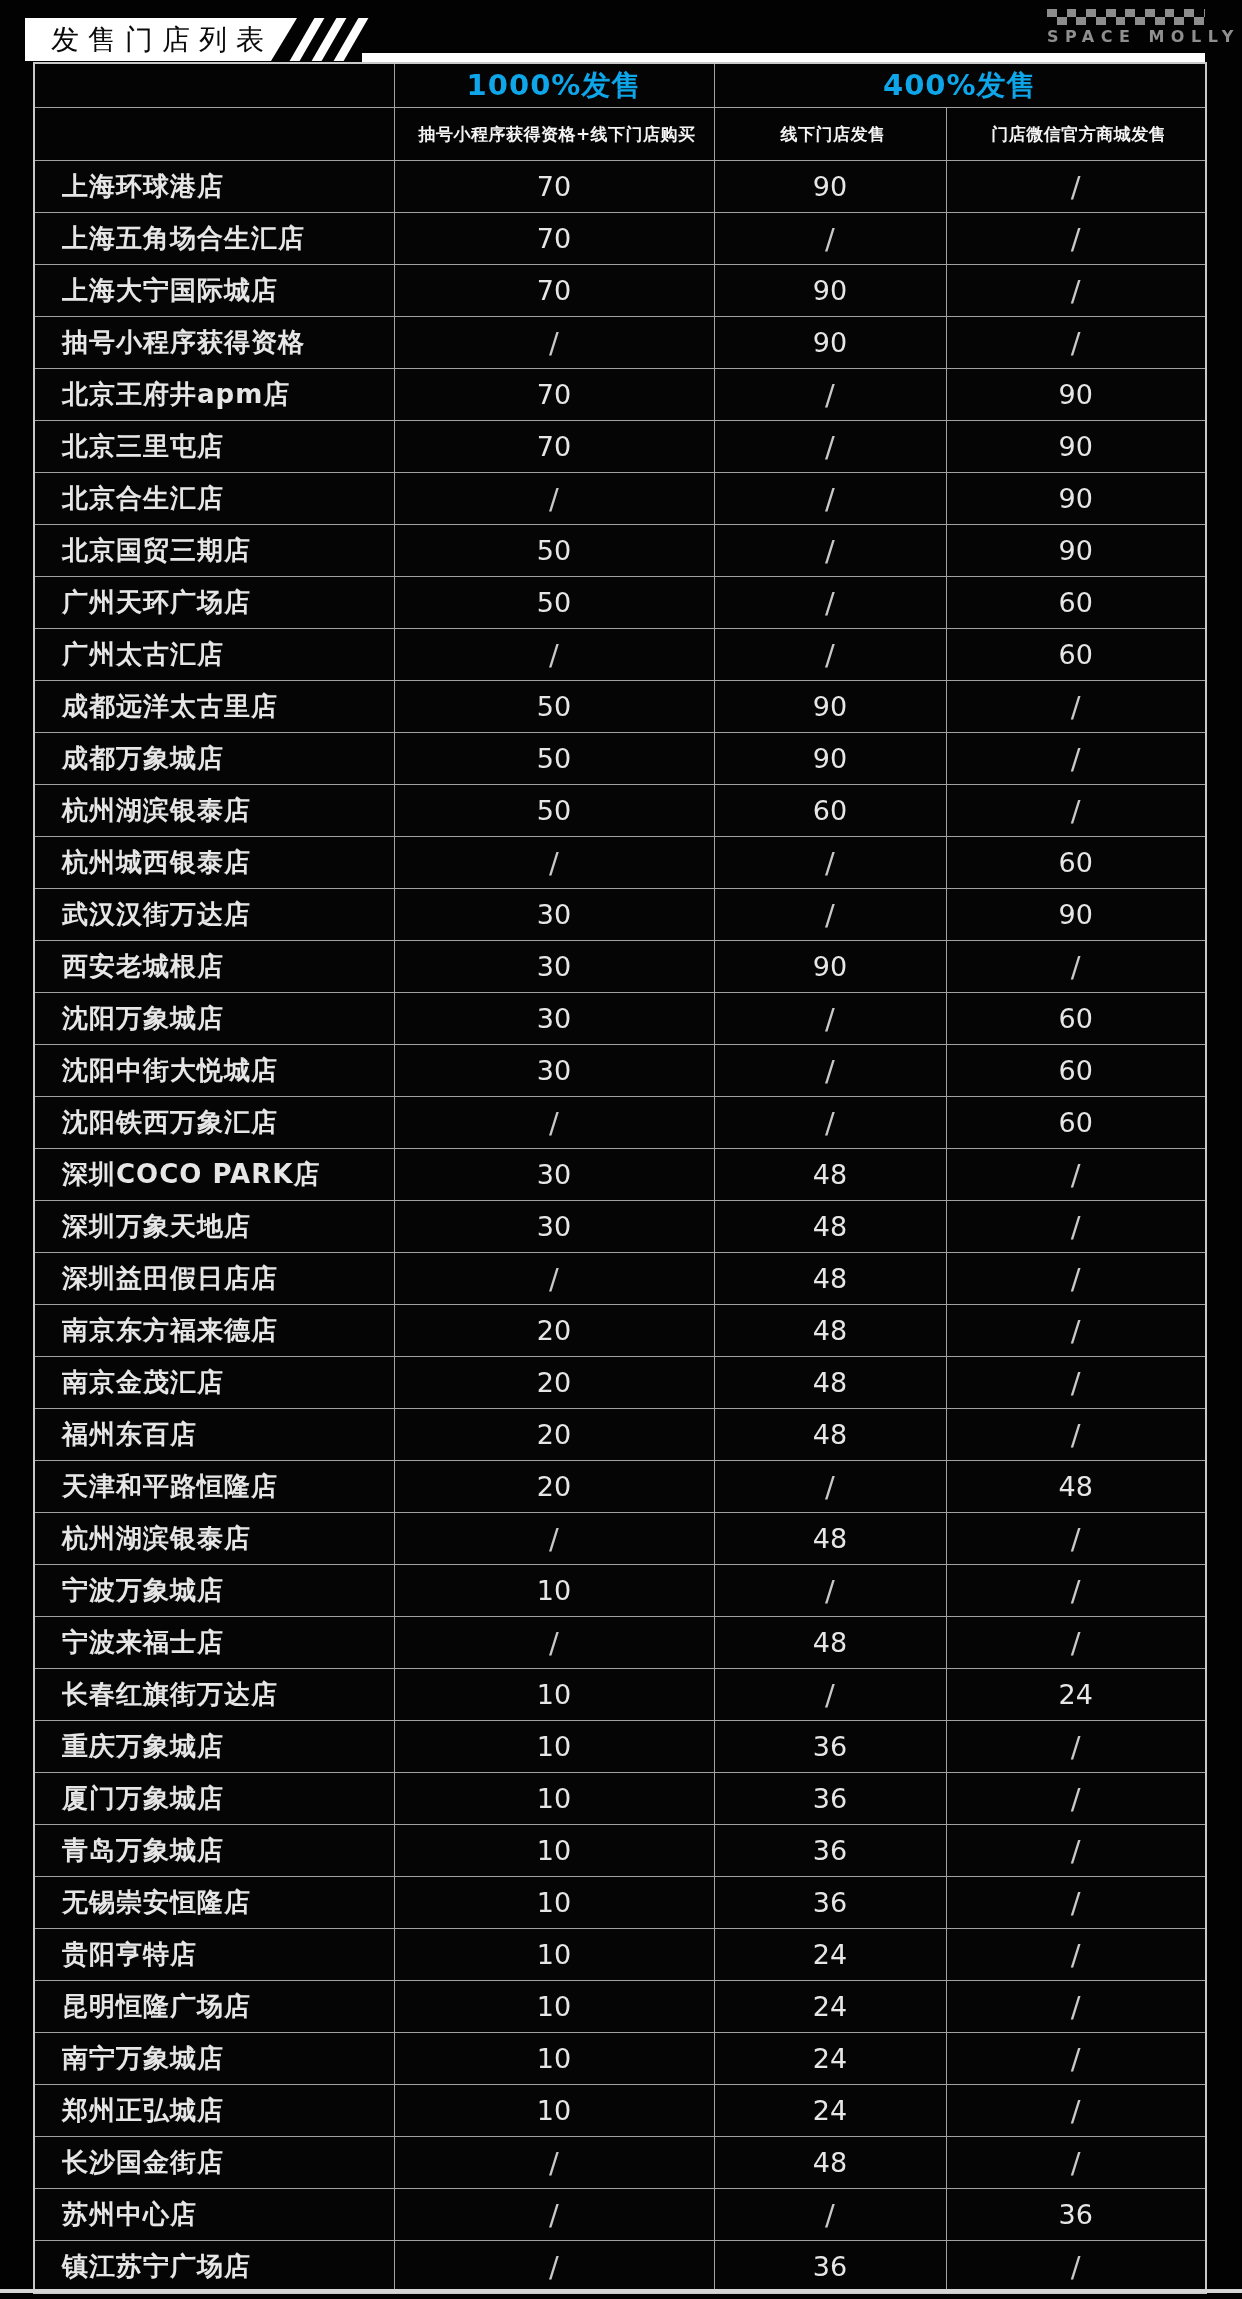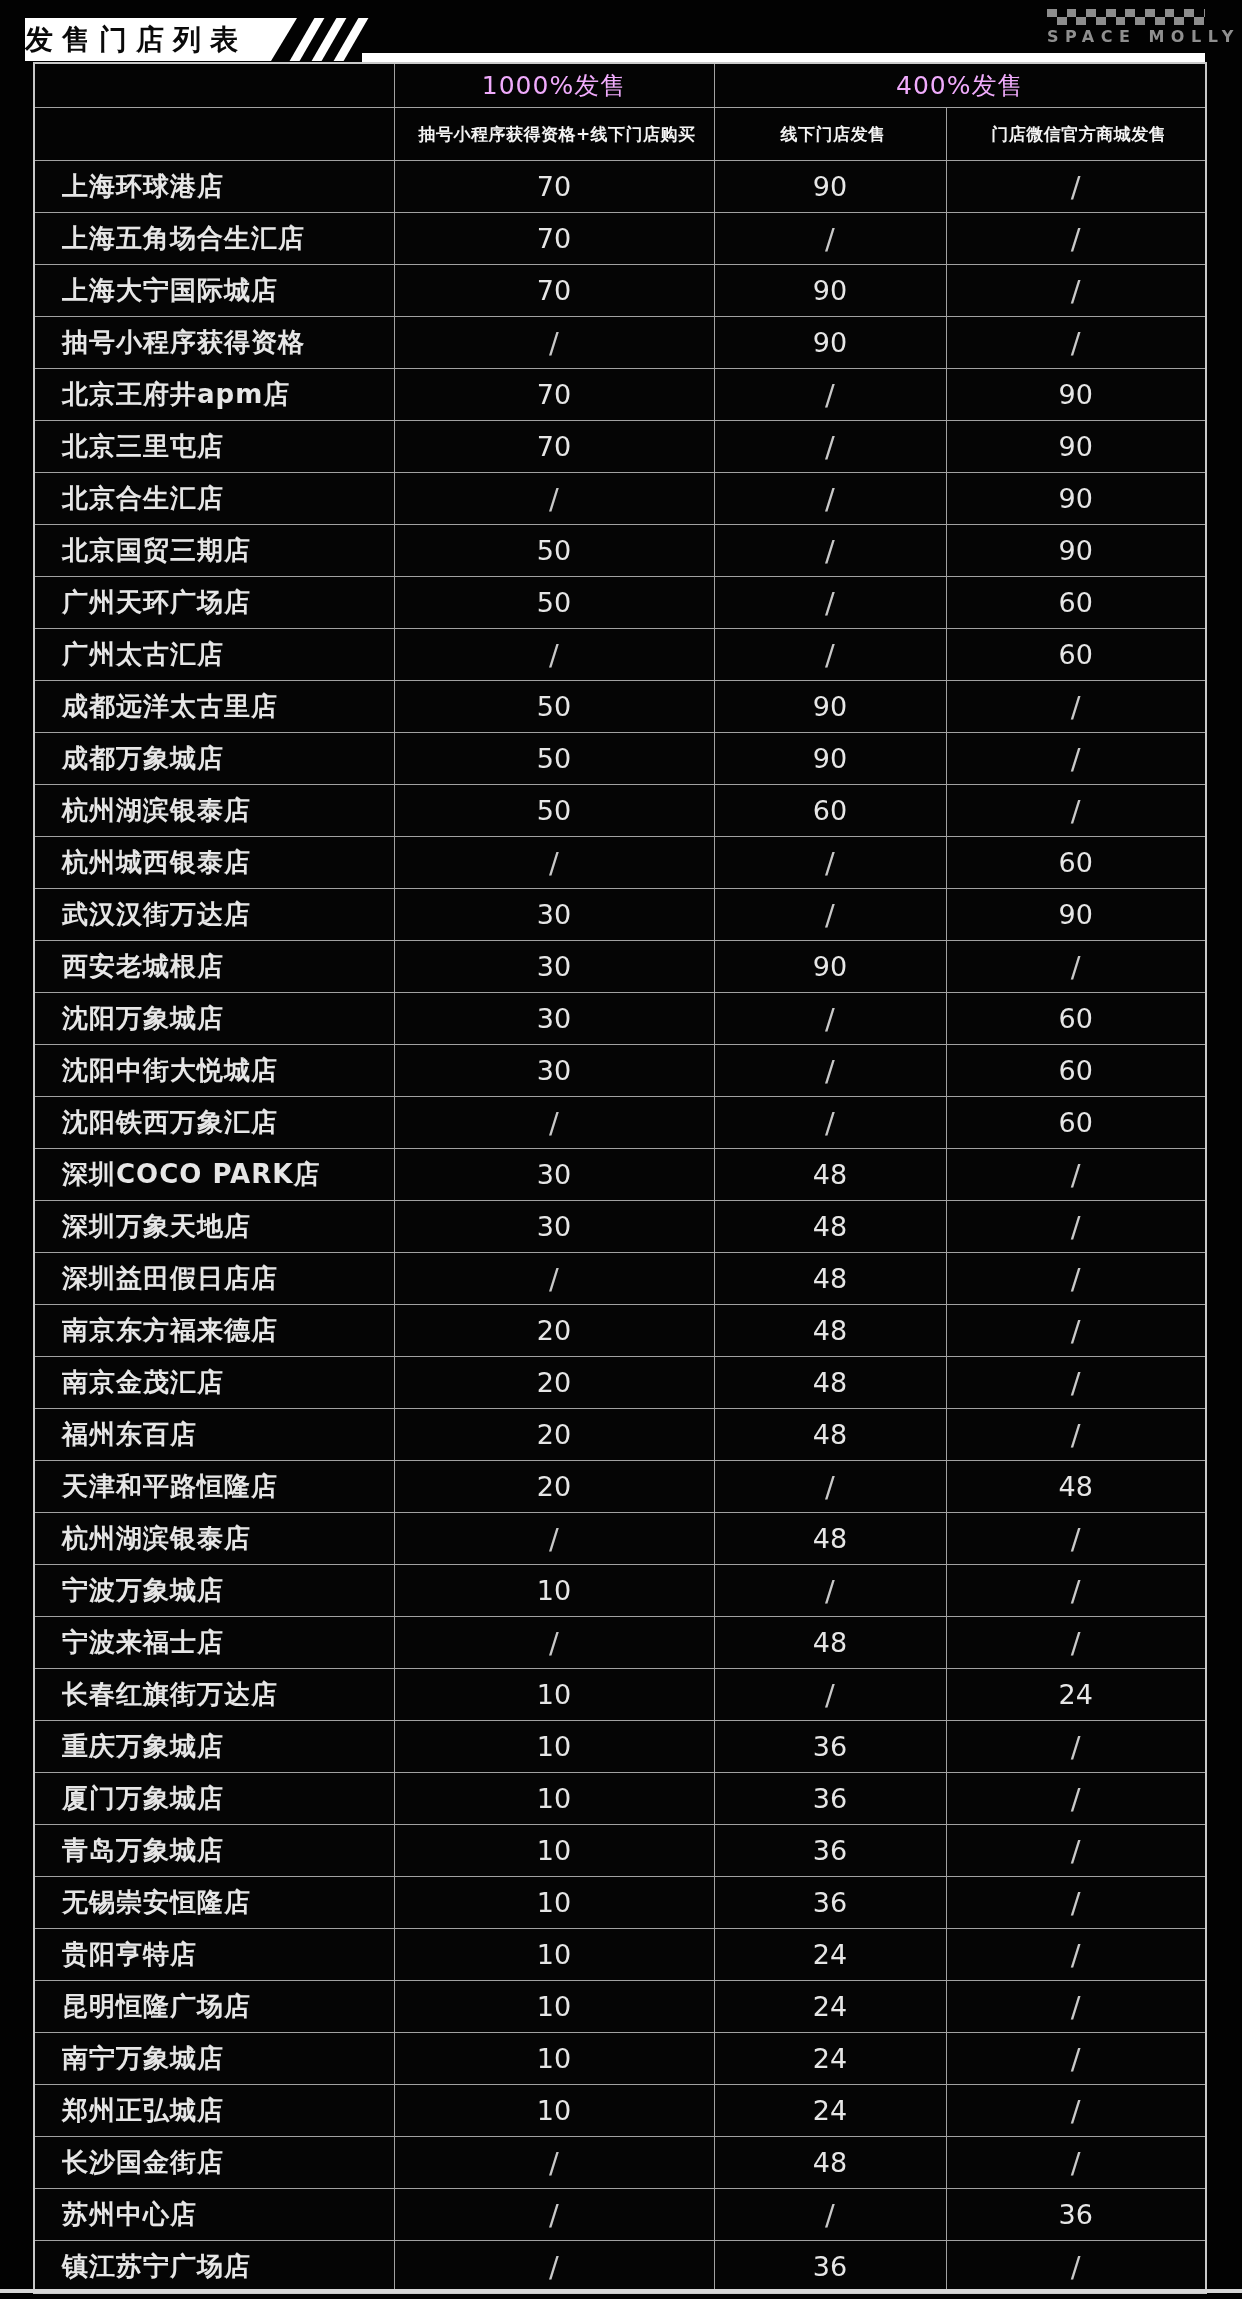--- a/index.html
+++ b/index.html
@@ -3,22 +3,22 @@
 <meta charset="utf-8">
 <style>
   html,body{margin:0;padding:0;background:#000;}
   .page{position:relative;width:1242px;height:2299px;background:#020202;overflow:hidden;
         font-family:"DejaVu Sans","Liberation Sans",sans-serif;}
 
   
   .banner{position:absolute;left:25px;top:18px;width:272px;height:43px;background:#fff;
           clip-path:polygon(0 0,100% 0,calc(100% - 26px) 100%,0 100%);
           display:flex;align-items:center;}
-  .banner-title{color:#0a0a0a;font-size:28px;font-weight:bold;letter-spacing:9px;
-                white-space:nowrap;}
+  .banner-title{color:#0a0a0a;font-size:28px;font-weight:normal;letter-spacing:9px;
+                padding-left:26px;white-space:nowrap;}
   .stripe{position:absolute;top:18px;width:10px;height:43px;background:#fff;
           transform:skewX(-30deg);}
   .stripe.s1{left:302px}.stripe.s2{left:324px}.stripe.s3{left:346px}
   .banner-underline{position:absolute;left:362px;top:53px;width:843px;height:9px;background:#fff;}
 
   
   .logo{position:absolute;right:37px;top:9px;width:158px;text-align:center;}
   .checker{width:158px;height:16px;
     background-image:
       repeating-linear-gradient(90deg,#8d8d8d 0 9.8px,transparent 9.8px 19.6px),
@@ -31,21 +31,21 @@
 
   
   table.store{position:absolute;left:33px;top:62px;width:1172px;border-collapse:collapse;
               table-layout:fixed;}
   table.store td{border:1px solid #a2a2a2;text-align:center;vertical-align:middle;
                  color:#e6e6e6;overflow:hidden;}
   table.store{border:2px solid #c9c9c9;}
   col.c-name{width:360px}col.c-v1{width:320px}col.c-v2{width:232px}col.c-v3{width:260px}
 
   tr.group-row td{height:41px;background:#040404;}
-  .group-label{color:#f0abfc;font-size:25px;font-weight:normal;letter-spacing:1px;}
+  .group-label{color:#0ea5e9;font-size:29px;font-weight:bold;letter-spacing:1px;}
   tr.sub-row td{height:50px;background:#040404;color:#f4f4f4;font-size:17px;font-weight:bold;
                 letter-spacing:.5px;padding-left:7px;}
 
   tr.data-row td,tr.total-row td{height:49px;background:#050505;}
   td.name-cell{text-align:left !important;padding-left:27px;font-size:26px;font-weight:bold;
                color:#f5f5f5;letter-spacing:1px;white-space:nowrap;}
   td.val-cell{font-size:27px;color:#dcdcdc;letter-spacing:0;}
   td.val-cell.slash{font-size:29px;color:#c9c9c9;font-weight:normal;}
 
   

